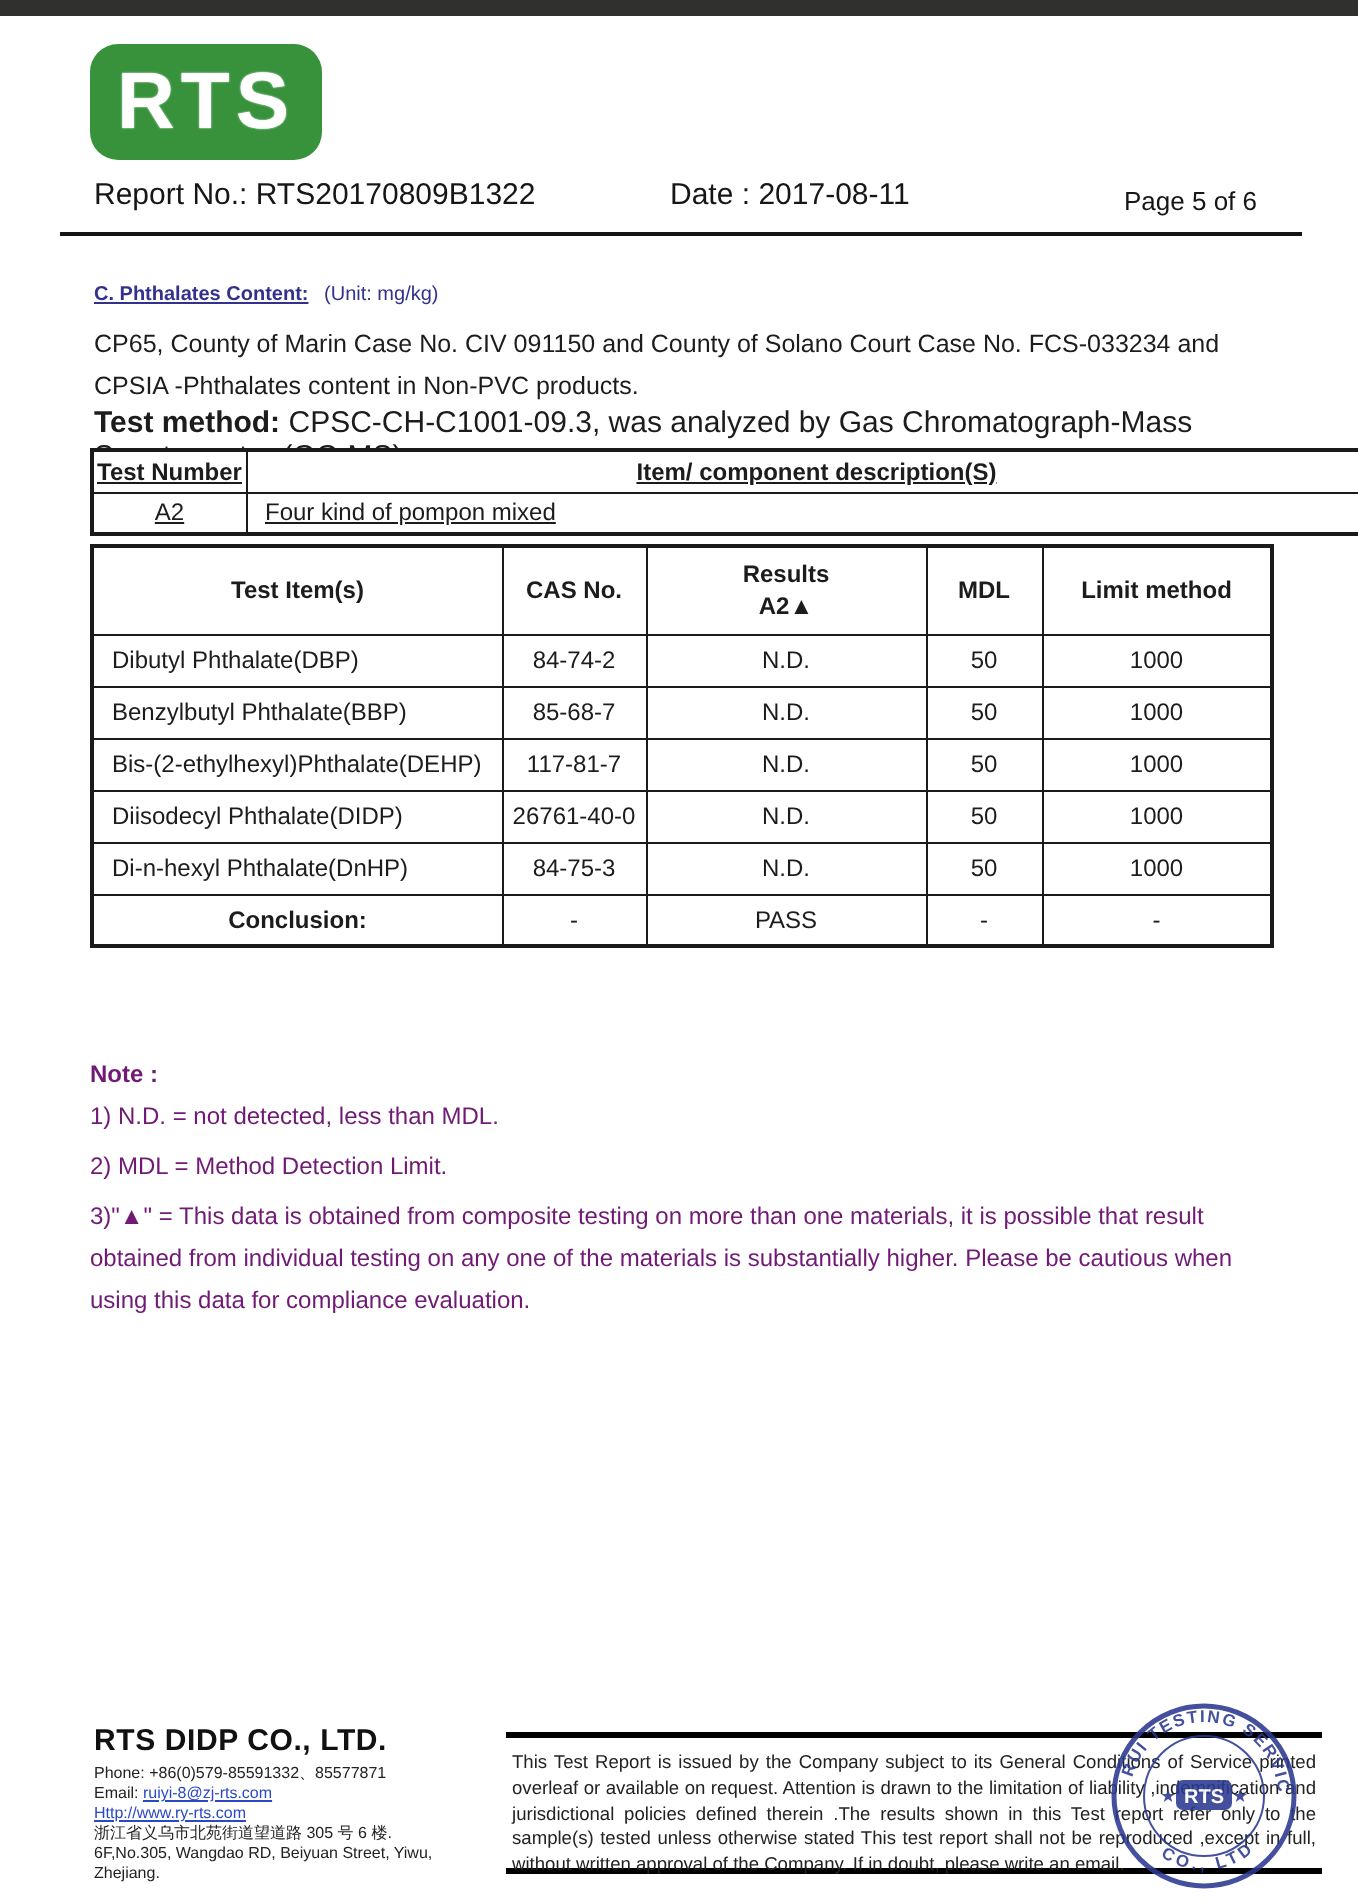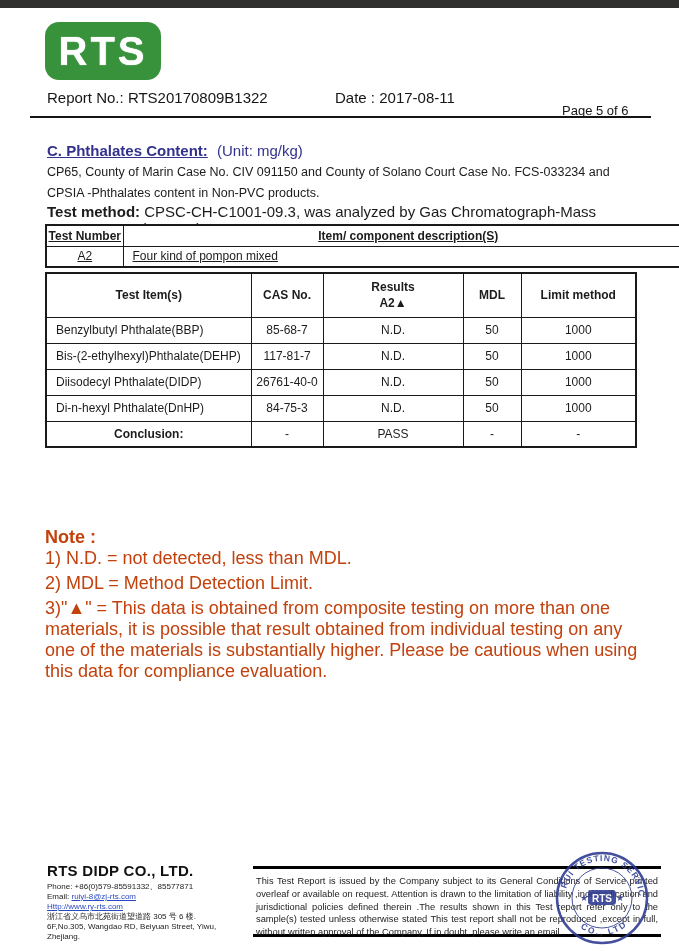--- a/index.html
+++ b/index.html
@@ -21,24 +21,24 @@
     width: 116px; height: 58px;
     background: #38923c;
     border-radius: 14px;
     display: flex; align-items: center; justify-content: center;
     color: #ffffff; font-weight: bold; font-size: 40px; letter-spacing: 3px;
     text-shadow: 0 0 1px #ffffff;
   }
   .header-info { position: absolute; top: 89px; left: 0; width: 679px; font-size: 15px; color: #161616; }
   .report-no { position: absolute; left: 47px; top: 0; }
   .report-date { position: absolute; left: 335px; top: 0; }
-  .page-num { position: absolute; left: 562px; top: 14px; font-size: 13px; }
+  .page-num { position: absolute; left: 562px; top: 4px; font-size: 13px; }
   .header-rule { position: absolute; top: 116px; left: 30px; width: 621px; height: 2px; background: #141414; }
 
-  .section-heading { position: absolute; left: 47px; top: 142px; font-size: 15px; color: #32328e; }
+  .section-heading { position: absolute; left: 47px; top: 142px; font-size: 10px; color: #32328e; }
   .section-heading .title { font-weight: bold; text-decoration: underline; }
   .section-heading .unit { font-weight: normal; margin-left: 5px; }
 
   .desc-para { position: absolute; left: 47px; top: 162px; width: 595px; font-size: 12.5px; line-height: 21px; color: #1c1c1c; }
   .test-method { position: absolute; left: 47px; top: 203px; width: 595px; font-size: 15px; color: #1c1c1c; }
   .test-method .lbl { font-weight: bold; }
 
   table { border-collapse: collapse; table-layout: fixed; background: #fff; }
   td, th { border: 1.5px solid #1a1a1a; font-size: 12px; color: #1c1c1c; text-align: center; vertical-align: middle; }
   .tbl-sample { position: absolute; left: 45px; top: 224px; width: 650px; border: 2px solid #1a1a1a; text-decoration: underline; }
@@ -52,21 +52,21 @@
   .tbl-results td { height: 26px; }
   .col-item { width: 205px; }
   .col-cas { width: 72px; }
   .col-res { width: 140px; }
   .col-mdl { width: 58px; }
   .col-limit { width: 115px; }
   .tbl-results td.item { text-align: left; padding-left: 9px; }
   .tbl-results .concl { font-weight: bold; }
   .res-h2 { display: block; font-weight: bold; margin-top: 2px; }
 
-  .notes { position: absolute; left: 45px; top: 528px; width: 596px; font-size: 18px; line-height: 18px; color: #c2410c; }
+  .notes { position: absolute; left: 45px; top: 528px; width: 596px; font-size: 12px; line-height: 18px; color: #701a75; }
   .notes .note-label { font-weight: bold; display: block; margin-bottom: 2px; }
   .notes p { margin-bottom: 4px; line-height: 21px; }
 
   .footer-left { position: absolute; left: 47px; top: 862px; width: 200px; }
   .footer-company { font-size: 15px; font-weight: bold; color: #111; margin-bottom: 3px; letter-spacing: 0.3px; }
   .footer-line { font-size: 8px; line-height: 10px; color: #222; }
   .footer-link { color: #2b49c4; }
 
   .footer-right {
     position: absolute; left: 253px; top: 866px; width: 408px;
@@ -128,20 +128,27 @@
   <tbody>
       <tr>
     <th class="col-item">Test Item(s)</th>
     <th class="col-cas">CAS No.</th>
     <th class="col-res">
       <span>Results</span>
       <span class="res-h2">A2▲</span>
     </th>
     <th class="col-mdl">MDL</th>
     <th class="col-limit">Limit method</th>
+  </tr>
+  <tr>
+    <td class="item">Dibutyl Phthalate(DBP)</td>
+    <td>84-74-2</td>
+    <td>N.D.</td>
+    <td>50</td>
+    <td>1000</td>
   </tr>
   <tr>
     <td class="item">Benzylbutyl Phthalate(BBP)</td>
     <td>85-68-7</td>
     <td>N.D.</td>
     <td>50</td>
     <td>1000</td>
   </tr>
   <tr>
     <td class="item">Bis-(2-ethylhexyl)Phthalate(DEHP)</td>

